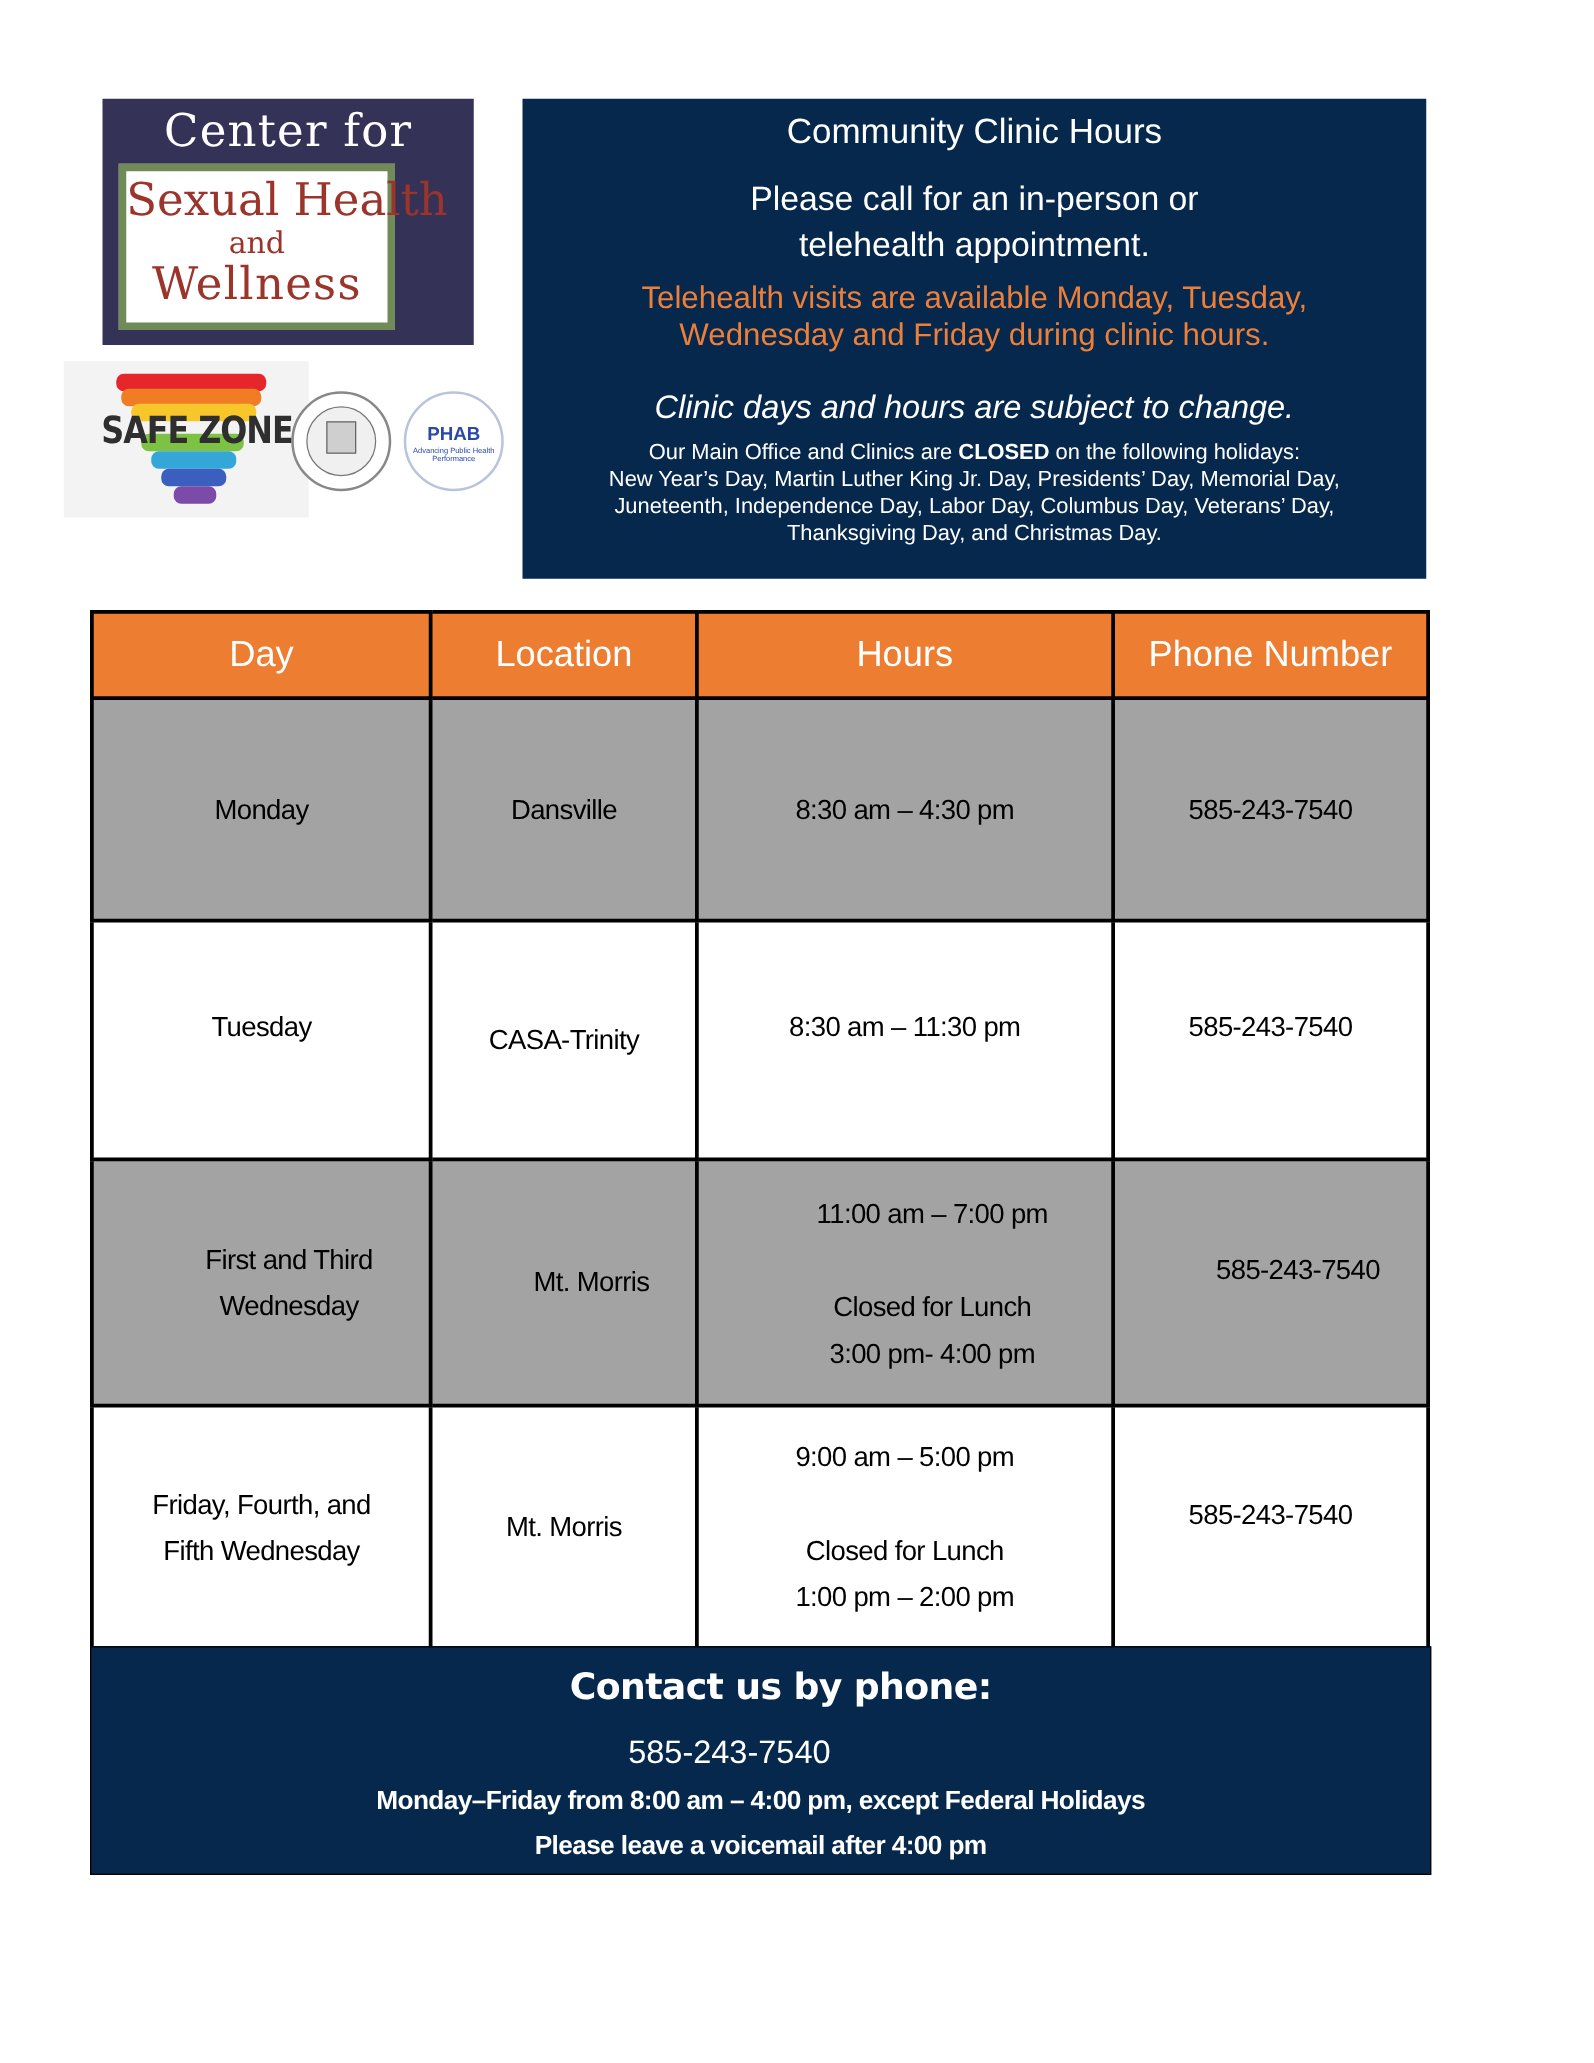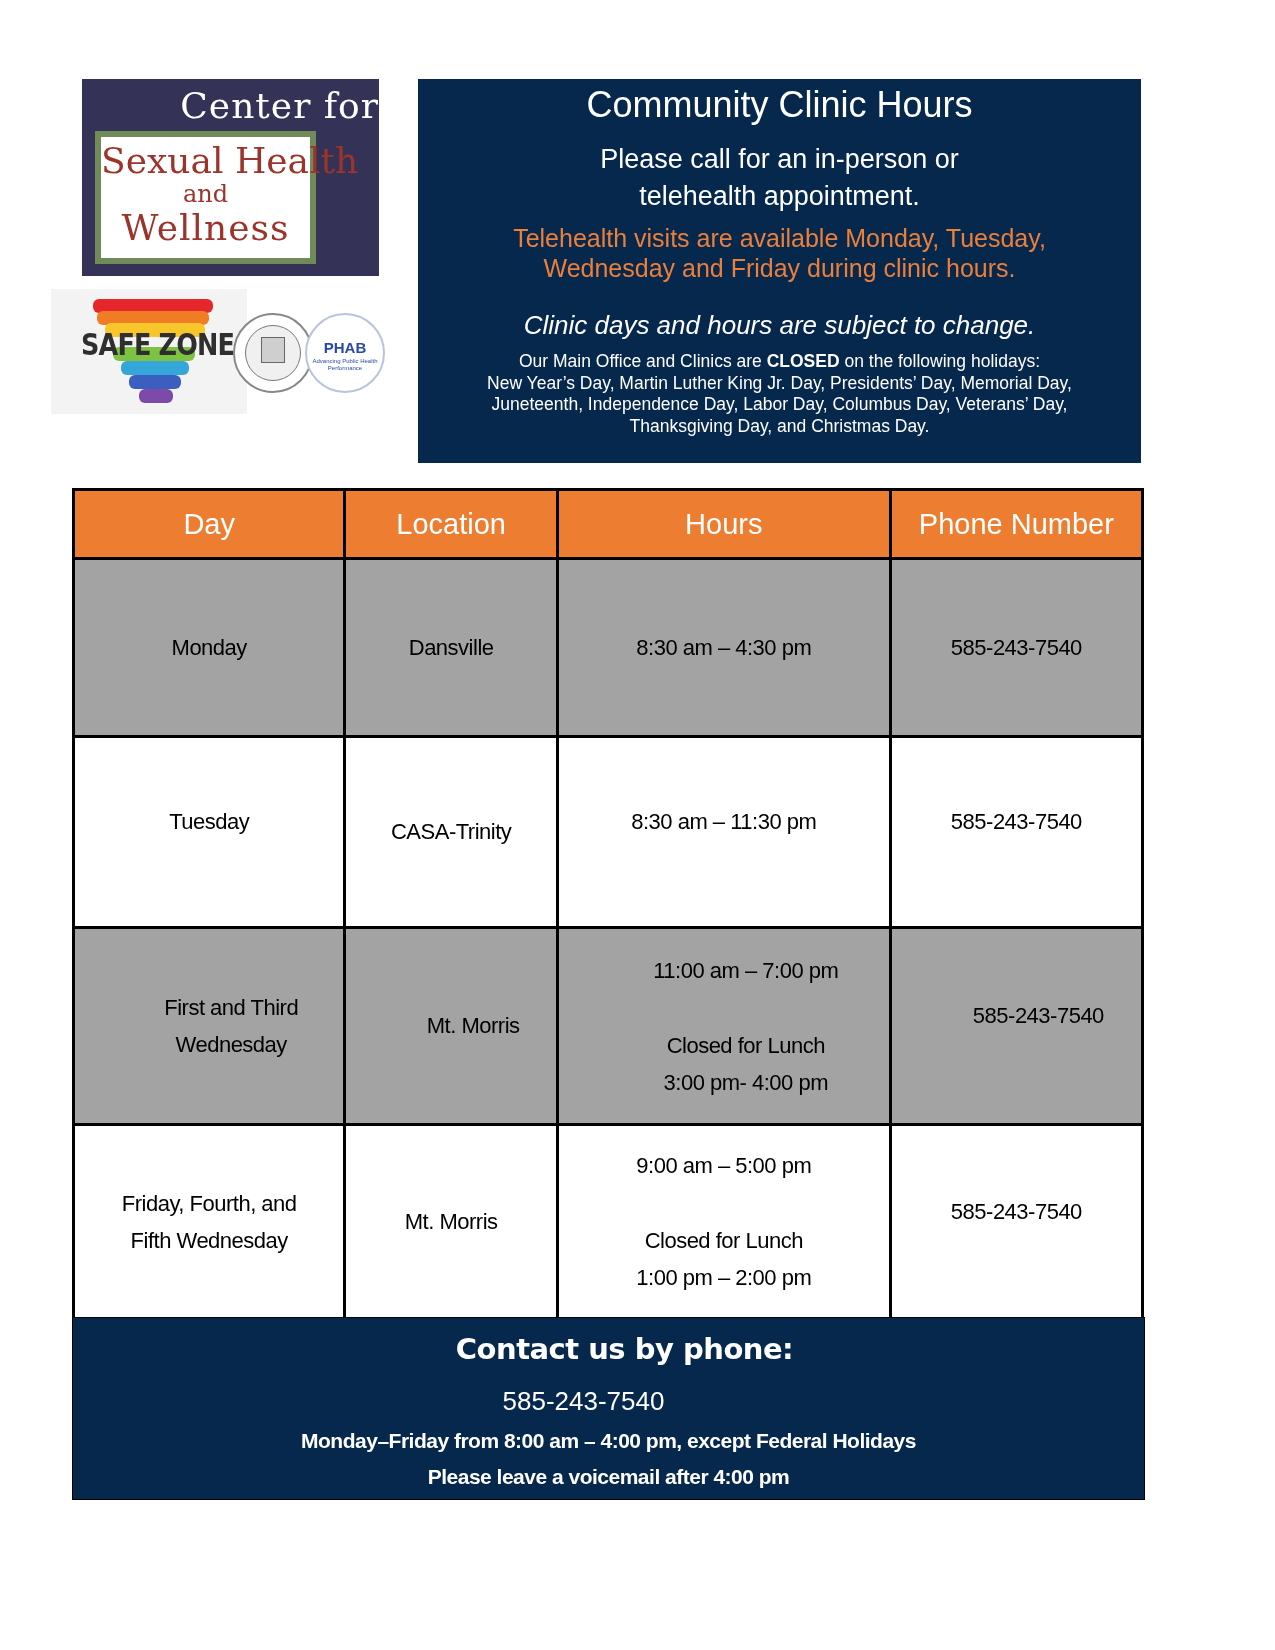--- a/index.html
+++ b/index.html
@@ -1,38 +1,38 @@
 <!DOCTYPE html>
 <html><head>
 <meta charset="utf-8">
 <style>
   * { box-sizing: border-box; margin: 0; padding: 0; }
   body { width: 1275px; height: 1650px; background: #ffffff; position: relative; font-family: "Liberation Sans", sans-serif; overflow: hidden; }
 
   .logo-box { position: absolute; left: 82px; top: 79px; width: 297px; height: 197px; background: #353257; }
-  .logo-top { color: #ffffff; font-family: "DejaVu Serif", serif; font-size: 36px; text-align: right; padding-top: 6px; letter-spacing: 1px; }
+  .logo-top { color: #ffffff; font-family: "DejaVu Serif", serif; font-size: 36px; text-align: center; padding-top: 6px; letter-spacing: 1px; }
   .logo-inner { position: absolute; left: 13px; top: 52px; width: 221px; height: 133px; background: #ffffff; border: 6px solid #708b57; text-align: center; font-family: "DejaVu Serif", serif; color: #9b342b; }
   .logo-l1 { font-size: 36px; line-height: 40px; margin-top: 4px; white-space: nowrap; }
   .logo-l2 { font-size: 24px; line-height: 26px; }
   .logo-l3 { font-size: 36px; line-height: 42px; letter-spacing: 1px; }
 
   .badge-row { position: absolute; left: 51px; top: 289px; width: 350px; height: 125px; }
   .safezone { position: absolute; left: 0; top: 0; width: 196px; height: 125px; background: #f3f3f3; overflow: hidden; }
   .sz-stripe { position: absolute; height: 14px; border-radius: 6px; }
   .sz-text { position: absolute; left: 30px; top: 38px; font-family: "DejaVu Sans", sans-serif; font-weight: bold; font-size: 30px; color: #2f2f2f; letter-spacing: -1px; transform: scaleX(0.85); transform-origin: left; white-space: nowrap; }
   .seal { position: absolute; width: 80px; height: 80px; border-radius: 50%; background: #ffffff; border: 2px solid #888; top: 24px; }
   .seal1 { left: 182px; }
   .seal1 .inner { position: absolute; left: 10px; top: 10px; width: 56px; height: 56px; border-radius: 50%; border: 1px solid #777; background: #f0f0f0; }
   .seal1 .bld { position: absolute; left: 26px; top: 22px; width: 24px; height: 26px; background: #cfcfcf; border: 1px solid #666; }
-  .seal2 { left: 254px; border-color: #b9c3dc; }
+  .seal2 { left: 272px; border-color: #b9c3dc; }
   .seal2 .ph { position: absolute; left: 0; width: 100%; top: 24px; text-align: center; color: #2a49a6; font-weight: bold; font-size: 15px; }
   .seal2 .ph2 { position: absolute; left: 0; width: 100%; top: 43px; text-align: center; color: #2a49a6; font-size: 6px; line-height: 7px; }
 
   .info { position: absolute; left: 418px; top: 79px; width: 723px; height: 384px; background: #06284c; color: #ffffff; text-align: center; }
-  .info-title { font-size: 36px; margin-top: 6px; line-height: 40px; }
+  .info-title { font-size: 28px; margin-top: 6px; line-height: 40px; }
   .info-call { font-size: 27px; line-height: 37px; margin-top: 16px; }
   .info-tele { font-size: 25px; line-height: 30px; color: #ec7f3a; margin-top: 8px; }
   .info-subject { font-size: 26px; font-style: italic; margin-top: 26px; line-height: 32px; }
   .info-closed { font-size: 17.5px; line-height: 21.5px; margin-top: 10px; }
   .info-closed b { font-weight: bold; margin-top: 26px; }
 
   table.sched { position: absolute; left: 72px; top: 488px; width: 1072px; border-collapse: collapse; }
   table.sched th, table.sched td { border: 3px solid #000000; text-align: center; vertical-align: middle; }
   table.sched th { background: #ed7d31; color: #ffffff; font-weight: normal; font-size: 29px; height: 69px; }
   table.sched td { font-size: 22px; color: #000; letter-spacing: -0.5px; }

